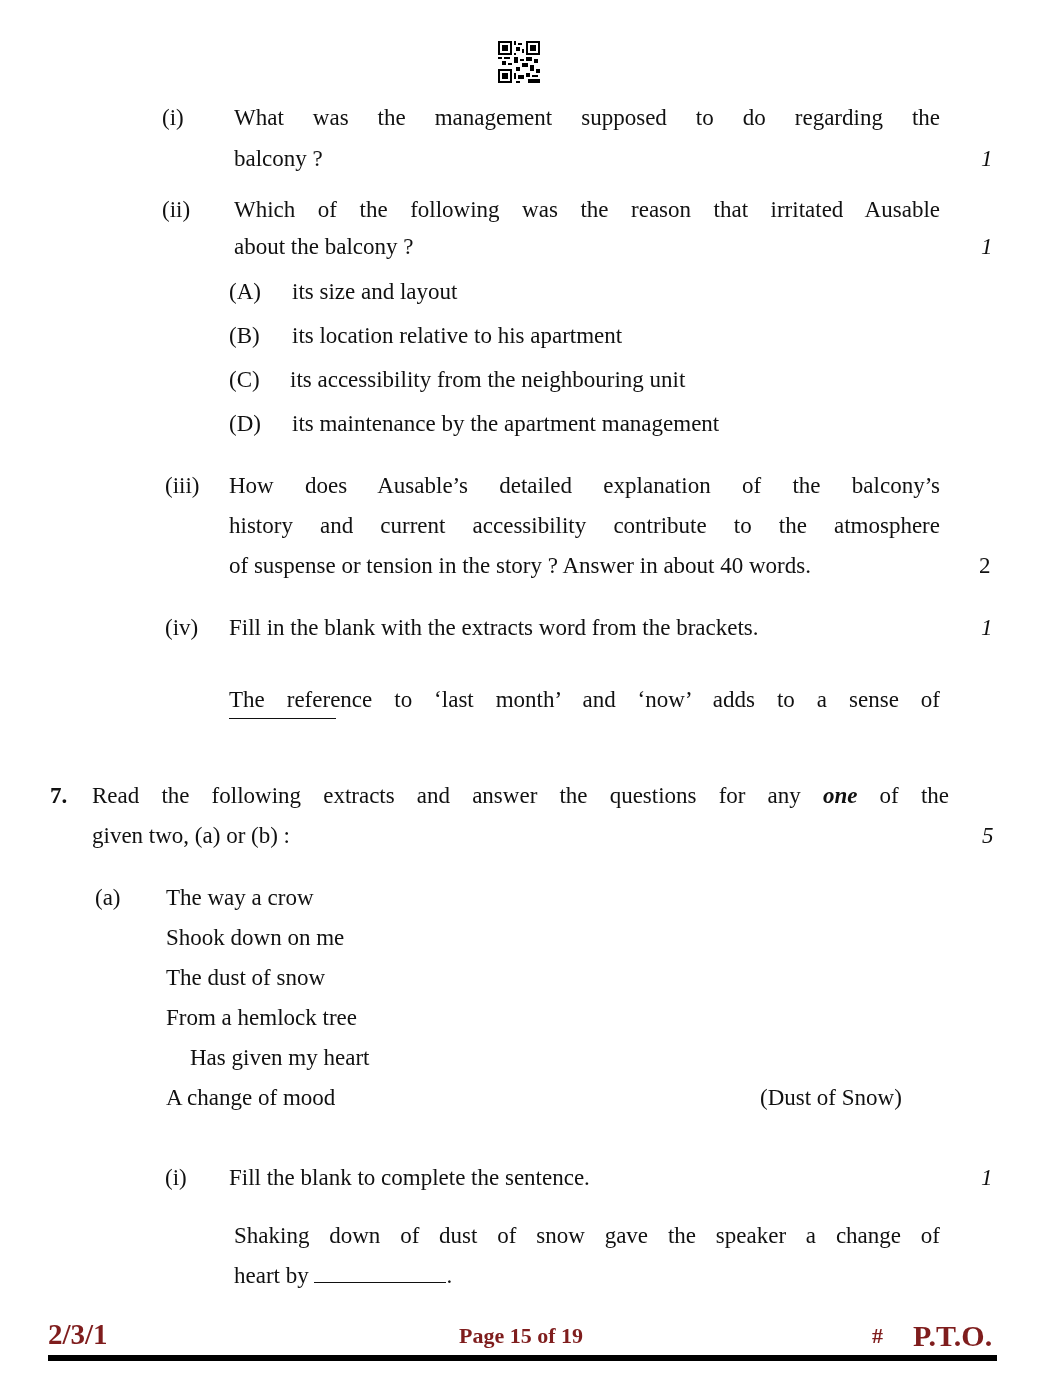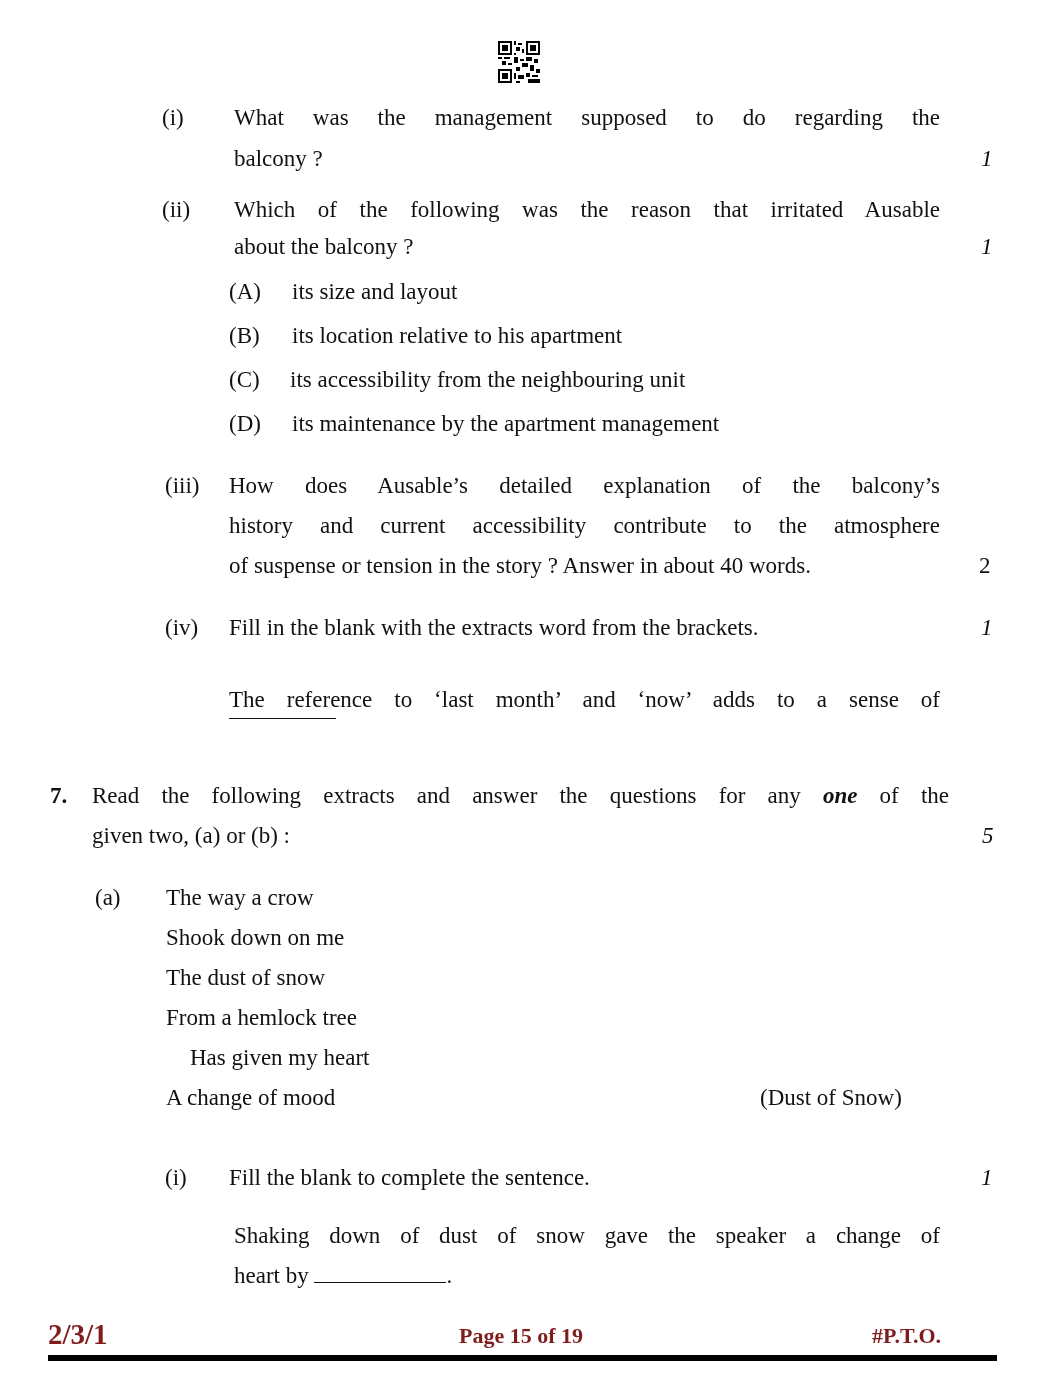--- a/index.html
+++ b/index.html
@@ -189,15 +189,15 @@
         <span>heart by </span><span class="blank" style="width:132px;"></span><span>.</span>
       </div>
     </div>
   </div>
 </div>
 
 <div>
   <div class="abs footer-text" style="left:48px; top:1316px; font-size:29px; line-height:36px;">2/3/1</div>
   <div class="abs footer-text" style="left:459px; top:1322px; font-size:22px; line-height:28px;">Page 15 of 19</div>
   <div class="abs footer-text" style="left:872px; top:1322px; font-size:22px; line-height:28px;">#</div>
-  <div class="abs footer-text" style="left:883px; top:1322px; font-size:22px; line-height:28px;">P.T.O.</div>
+  <div class="abs footer-text" style="left:913px; top:1322px; font-size:30px; line-height:28px;">P.T.O.</div>
   <div class="abs" style="left:48px; top:1355px; width:949px; height:6px; background:#000;"></div>
 </div>
 
 </body></html>

